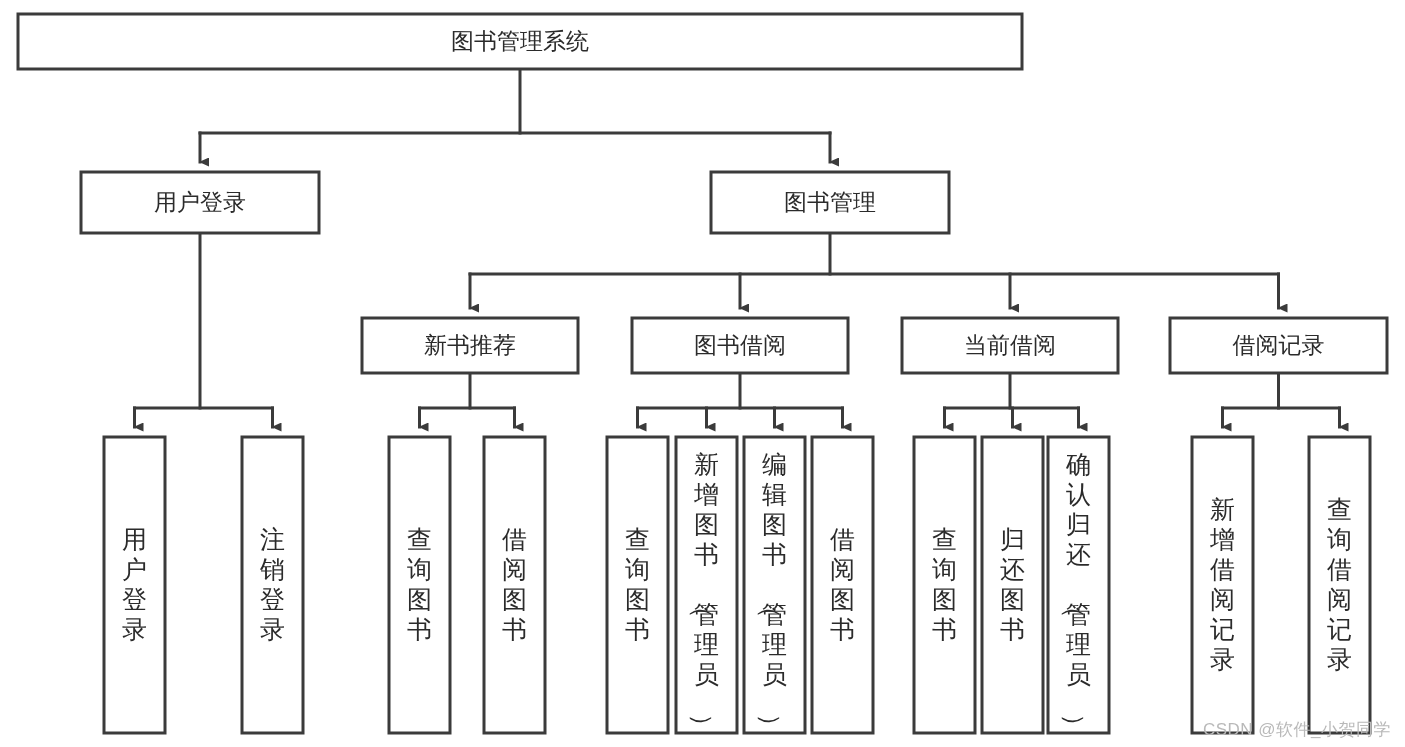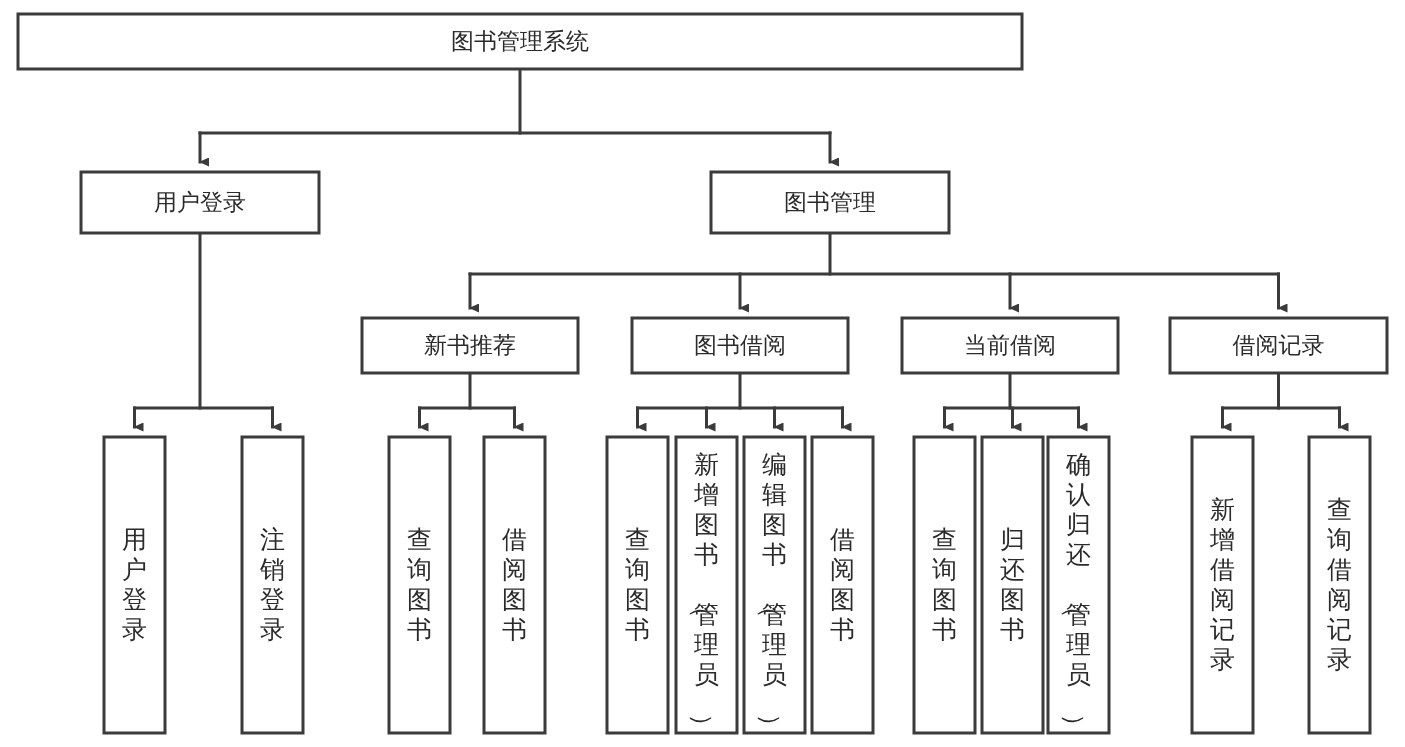--- a/index.html
+++ b/index.html
@@ -187,13 +187,14 @@
           <rect x="1192" y="437" width="61" height="296" class="node-rect"></rect>
           <text x="1222.5" y="518.4" class="node-label-v"><tspan x="1222.5" dy="0">新</tspan><tspan x="1222.5" dy="30">增</tspan><tspan x="1222.5" dy="30">借</tspan><tspan x="1222.5" dy="30">阅</tspan><tspan x="1222.5" dy="30">记</tspan><tspan x="1222.5" dy="30">录</tspan></text>
         </g>
         <g>
           <rect x="1309" y="437" width="61" height="296" class="node-rect"></rect>
           <text x="1339.5" y="518.4" class="node-label-v"><tspan x="1339.5" dy="0">查</tspan><tspan x="1339.5" dy="30">询</tspan><tspan x="1339.5" dy="30">借</tspan><tspan x="1339.5" dy="30">阅</tspan><tspan x="1339.5" dy="30">记</tspan><tspan x="1339.5" dy="30">录</tspan></text>
         </g>
       </g>
   </svg>
 
+  <div class="watermark">CSDN @软件_小贺同学</div>
 </div>
 
 </body></html>

